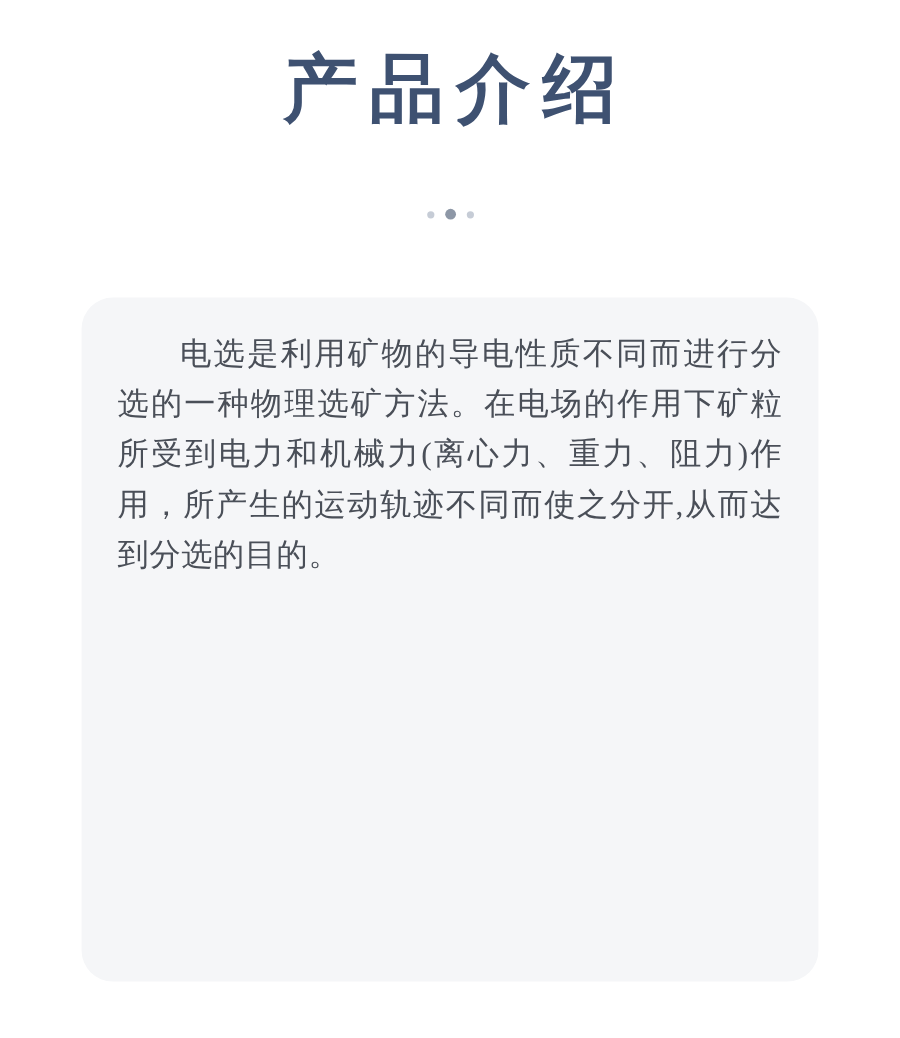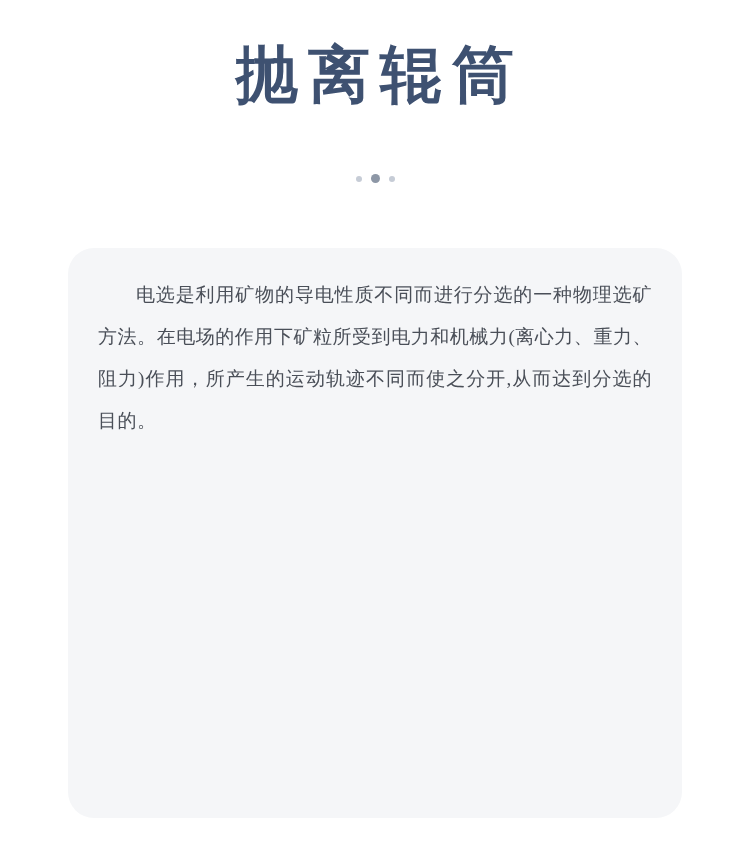--- a/index.html
+++ b/index.html
@@ -56,38 +56,38 @@
     top: 248px;
     width: 614px;
     height: 570px;
     background: #f5f6f8;
     border-radius: 26px;
     box-sizing: border-box;
     padding: 26px 30px 20px 30px;
   }
   .para {
     font-family: "Liberation Serif", "DejaVu Serif", serif;
-    font-size: 19px;
+    font-size: 26px;
     color: #4a4f58;
     line-height: 42px;
     text-indent: 2em;
     margin: 0;
     letter-spacing: 0.5px;
     text-align: justify;
   }
   .para + .para {
     margin-top: 0px;
   }
 </style>
 </head>
 <body>
 
 <div class="page">
 
-  <div class="title">抛离辊筒</div>
+  <div class="title">产品介绍</div>
 
   <div class="dots">
     <span class="dot"></span>
     <span class="dot big"></span>
     <span class="dot"></span>
   </div>
 
   <div class="card">
     <p class="para">电选是利用矿物的导电性质不同而进行分选的一种物理选矿方法。在电场的作用下矿粒所受到电力和机械力(离心力、重力、阻力)作用，所产生的运动轨迹不同而使之分开,从而达到分选的目的。</p>
   </div>

